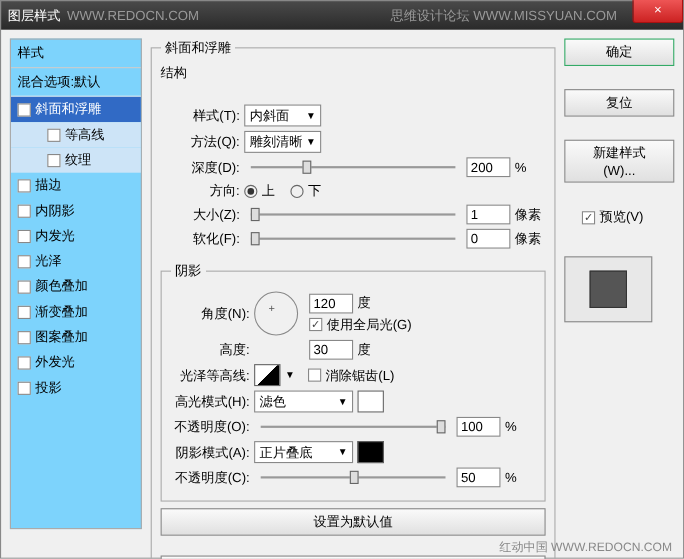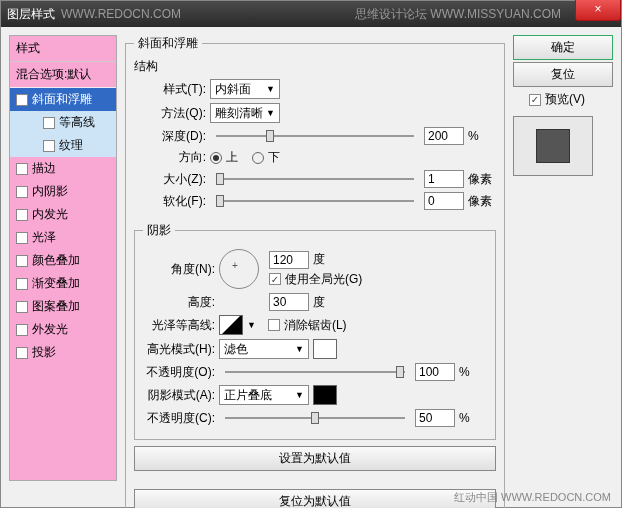--- a/index.html
+++ b/index.html
@@ -4,21 +4,21 @@
 <style>
 * { box-sizing: border-box; margin: 0; padding: 0; font-family: "Microsoft YaHei", SimSun, sans-serif; font-size: 12px; }
 body { background: #eee; }
 .window { width: 622px; height: 508px; background: #f0f0f0; border: 1px solid #888; position: relative; }
 .titlebar { height: 26px; background: linear-gradient(#4a4a4a, #2a2a2a); color: #ccc; display: flex; align-items: center; padding: 0 6px; position: relative; }
 .titlebar .title { color: #fff; }
 .titlebar .left-wm { color: #999; margin-left: 6px; text-align: center; }
 .titlebar .right-wm { position: absolute; right: 60px; color: #999; }
 .closebtn { position: absolute; right: 0; top: -2px; width: 46px; height: 22px; background: linear-gradient(#e55,#c22); color: #fff; text-align: center; line-height: 18px; border: 1px solid #a11; border-radius: 0 0 3px 3px; }
 .content { display: flex; padding: 8px; gap: 8px; height: calc(100% - 44px); }
-.left-panel { width: 108px; border: 1px solid #aaa; background: #f9a8d4; }
+.left-panel { width: 120px; border: 1px solid #aaa; background: #7dd3fc; }
 .panel-header { padding: 4px 6px; border-bottom: 1px solid #ccc; }
 .blend-row { padding: 4px 6px; border-bottom: 1px solid #eee; }
 .style-item { display: flex; align-items: center; padding: 3px 6px; gap: 4px; }
 .style-item.sel { background: #316ac5; color: #fff; }
 .style-item.sub { padding-left: 33px; background: #cde4f7; }
 .chk { width: 12px; height: 12px; border: 1px solid #888; background: #fff; display: inline-flex; align-items: center; justify-content: center; font-size: 10px; color: #333; }
 .chk.checked::after { content: "✓"; color: #444; }
 .chk.checked-white::after { content: "✓"; color: #fff; }
 .middle-panel { flex: 1; display: flex; flex-direction: column; gap: 6px; }
 fieldset { border: 1px solid #aaa; padding: 6px 8px 8px; }
@@ -34,21 +34,21 @@
 .radio { width: 12px; height: 12px; border: 1px solid #666; border-radius: 50%; display: inline-flex; align-items: center; justify-content: center; }
 .radio.on::after { content: ""; width: 6px; height: 6px; background: #333; border-radius: 50%; }
 .angle-widget { width: 40px; height: 40px; border: 1px solid #888; border-radius: 50%; position: relative; margin-right: 6px; }
 .angle-widget::after { content: "+"; position: absolute; left: 12px; top: 10px; font-size: 10px; color: #555; }
 .swatch { width: 24px; height: 20px; border: 1px solid #666; }
 .swatch.grad { background: linear-gradient(135deg, #fff 0%, #fff 49%, #000 51%, #000 100%); }
 .swatch.white { background: #fff; }
 .swatch.black { background: #000; }
 .btn { border: 1px solid #888; background: linear-gradient(#fafafa,#e0e0e0); padding: 3px 14px; }
 .bottom-btns { display: flex; justify-content: center; gap: 18px; margin-top: 6px; flex-direction: column; }
-.right-panel { width: 100px; display: flex; flex-direction: column; gap: 2px; align-items: stretch; }
+.right-panel { width: 100px; display: flex; flex-direction: column; gap: 21px; align-items: stretch; }
 .right-panel .btn { width: 100%; text-align: center; }
 .preview-chk-row { display: flex; align-items: center; gap: 4px; padding: 2px 16px; }
 .preview-box { width: 80px; height: 60px; border: 1px solid #888; background: #e8e8e8; display: flex; align-items: center; justify-content: center; margin-top: 4px; }
 .preview-inner { width: 34px; height: 34px; background: #555; border: 1px solid #333; }
 .footer-wm { position: absolute; right: 10px; bottom: 2px; color: #888; font-size: 11px; }
 .unit { width: 28px; }
 </style>
 </head>
 <body>
 
@@ -112,21 +112,21 @@
       <div class="style-item">
           <span class="chk"></span>
           <span>投影</span>
         </div>
     </div>
 
     <div class="middle-panel">
       <fieldset>
         <legend>斜面和浮雕</legend>
         <fieldset style="border:none;padding:0">
-          <div style="margin-bottom:4px">结构</div>
+          <div style="margin-bottom:20px">结构</div>
           <div class="row">
             <span class="lbl">样式(T):</span>
             <div class="combo">
                 <span>内斜面</span>
                 <span class="arrow">▼</span>
               </div>
           </div>
           <div class="row">
             <span class="lbl">方法(Q):</span>
             <div class="combo">
@@ -233,20 +233,21 @@
         <div class="bottom-btns">
           <button class="btn">设置为默认值</button>
           <button class="btn">复位为默认值</button>
         </div>
       </fieldset>
     </div>
 
     <div class="right-panel">
       <button class="btn" style="border:1px solid #3a6">确定</button>
       <button class="btn">复位</button>
+      <button class="btn">新建样式(W)...</button>
       <div class="preview-chk-row">
         <span class="chk checked"></span>
         <span>预览(V)</span>
       </div>
       <div class="preview-box">
         <div class="preview-inner"></div>
       </div>
     </div>
   </div>
 

